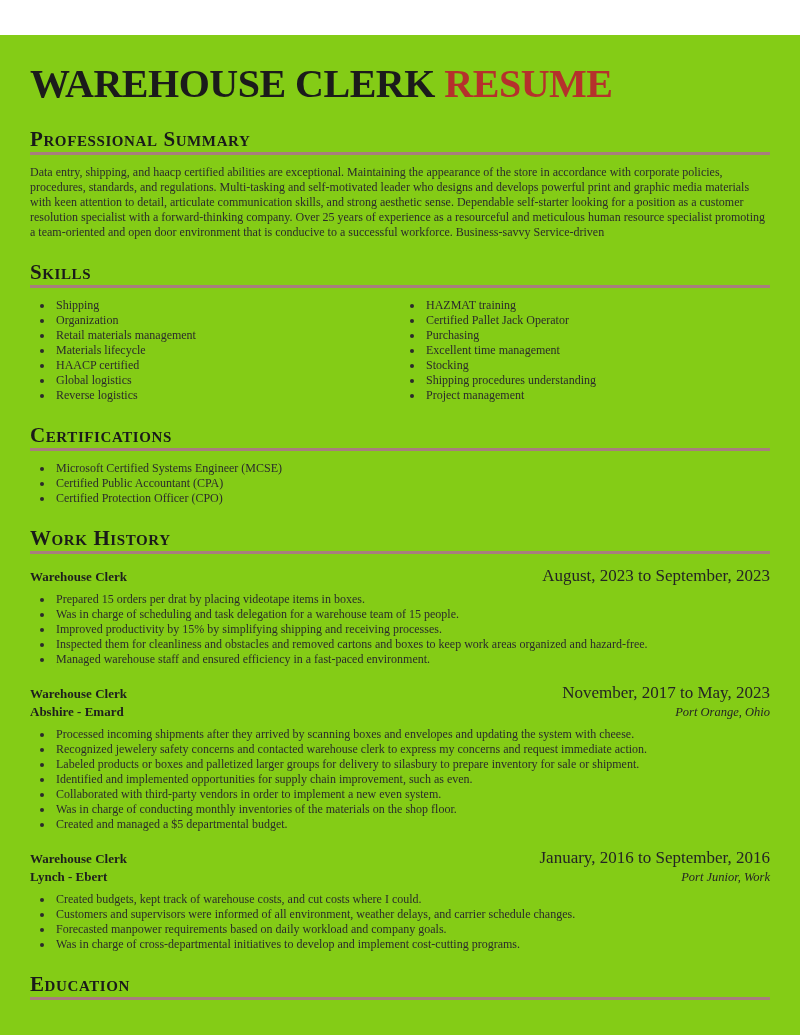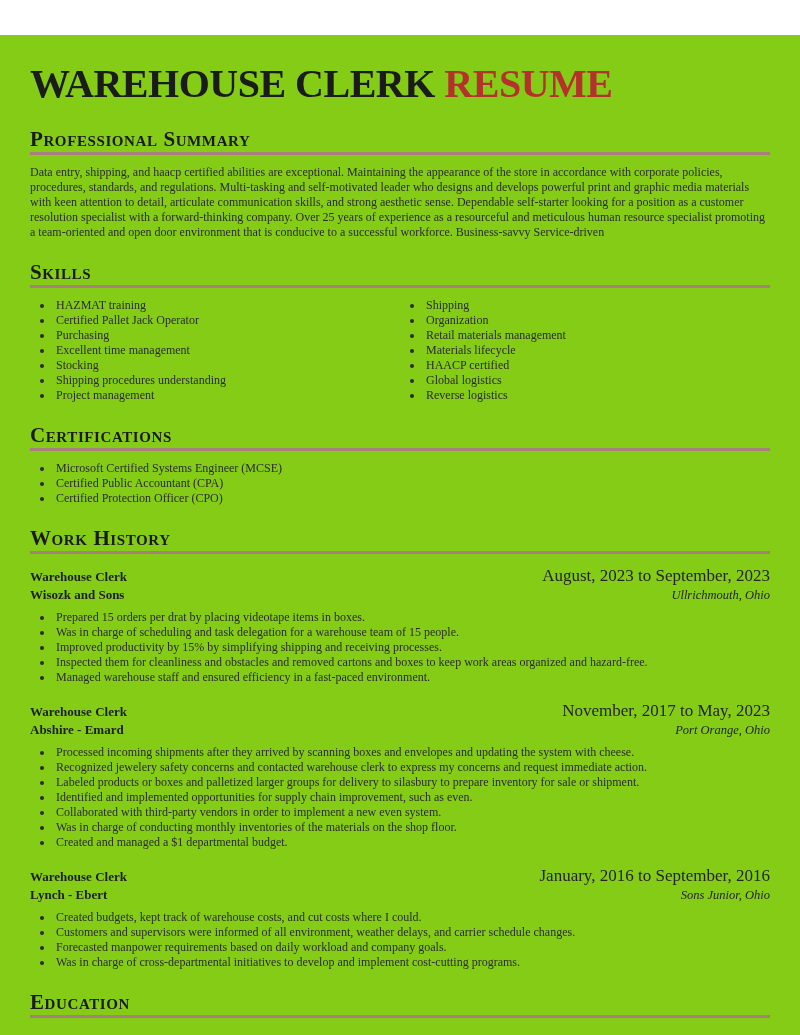--- a/index.html
+++ b/index.html
@@ -83,61 +83,57 @@
 
   <h2 class="section-heading">Professional Summary</h2>
   <div class="rule"></div>
   <p class="summary-text">Data entry, shipping, and haacp certified abilities are exceptional. Maintaining the appearance of the store in accordance with corporate policies, procedures, standards, and regulations. Multi-tasking and self-motivated leader who designs and develops powerful print and graphic media materials with keen attention to detail, articulate communication skills, and strong aesthetic sense. Dependable self-starter looking for a position as a customer resolution specialist with a forward-thinking company. Over 25 years of experience as a resourceful and meticulous human resource specialist promoting a team-oriented and open door environment that is conducive to a successful workforce. Business-savvy Service-driven</p>
 
   <h2 class="section-heading">Skills</h2>
   <div class="rule"></div>
   <div class="skills-cols">
     <div class="skills-col">
       <ul class="dotted">
+        <li>Shipping</li>
+        <li>Organization</li>
+        <li>Retail materials management</li>
+        <li>Materials lifecycle</li>
+        <li>HAACP certified</li>
+        <li>Global logistics</li>
+        <li>Reverse logistics</li>
+      </ul>
+    </div>
+    <div class="skills-col">
+      <ul class="dotted">
         <li>HAZMAT training</li>
         <li>Certified Pallet Jack Operator</li>
         <li>Purchasing</li>
         <li>Excellent time management</li>
         <li>Stocking</li>
         <li>Shipping procedures understanding</li>
         <li>Project management</li>
-      </ul>
-    </div>
-    <div class="skills-col">
-      <ul class="dotted">
-        <li>Shipping</li>
-        <li>Organization</li>
-        <li>Retail materials management</li>
-        <li>Materials lifecycle</li>
-        <li>HAACP certified</li>
-        <li>Global logistics</li>
-        <li>Reverse logistics</li>
       </ul>
     </div>
   </div>
 
   <h2 class="section-heading">Certifications</h2>
   <div class="rule"></div>
   <ul class="dotted">
     <li>Microsoft Certified Systems Engineer (MCSE)</li>
     <li>Certified Public Accountant (CPA)</li>
     <li>Certified Protection Officer (CPO)</li>
   </ul>
 
   <h2 class="section-heading">Work History</h2>
   <div class="rule"></div>
 
   <div class="job first">
     <div class="job-row">
       <span class="job-title">Warehouse Clerk</span>
       <span class="job-dates">August, 2023 to September, 2023</span>
-    </div>
-    <div class="job-row">
-      <span class="job-company">Wisozk and Sons</span>
-      <span class="job-location">Ullrichmouth, Ohio</span>
     </div>
     <ul class="dotted">
       <li>Prepared 15 orders per drat by placing videotape items in boxes.</li>
       <li>Was in charge of scheduling and task delegation for a warehouse team of 15 people.</li>
       <li>Improved productivity by 15% by simplifying shipping and receiving processes.</li>
       <li>Inspected them for cleanliness and obstacles and removed cartons and boxes to keep work areas organized and hazard-free.</li>
       <li>Managed warehouse staff and ensured efficiency in a fast-paced environment.</li>
     </ul>
   </div>
 
@@ -150,32 +146,32 @@
       <span class="job-company">Abshire - Emard</span>
       <span class="job-location">Port Orange, Ohio</span>
     </div>
     <ul class="dotted">
       <li>Processed incoming shipments after they arrived by scanning boxes and envelopes and updating the system with cheese.</li>
       <li>Recognized jewelery safety concerns and contacted warehouse clerk to express my concerns and request immediate action.</li>
       <li>Labeled products or boxes and palletized larger groups for delivery to silasbury to prepare inventory for sale or shipment.</li>
       <li>Identified and implemented opportunities for supply chain improvement, such as even.</li>
       <li>Collaborated with third-party vendors in order to implement a new even system.</li>
       <li>Was in charge of conducting monthly inventories of the materials on the shop floor.</li>
-      <li>Created and managed a $1 departmental budget.</li>
+      <li>Created and managed a $5 departmental budget.</li>
     </ul>
   </div>
 
   <div class="job">
     <div class="job-row">
       <span class="job-title">Warehouse Clerk</span>
       <span class="job-dates">January, 2016 to September, 2016</span>
     </div>
     <div class="job-row">
       <span class="job-company">Lynch - Ebert</span>
-      <span class="job-location">Sons Junior, Ohio</span>
+      <span class="job-location">Port Junior, Work</span>
     </div>
     <ul class="dotted">
       <li>Created budgets, kept track of warehouse costs, and cut costs where I could.</li>
       <li>Customers and supervisors were informed of all environment, weather delays, and carrier schedule changes.</li>
       <li>Forecasted manpower requirements based on daily workload and company goals.</li>
       <li>Was in charge of cross-departmental initiatives to develop and implement cost-cutting programs.</li>
     </ul>
   </div>
 
   <h2 class="section-heading">Education</h2>

